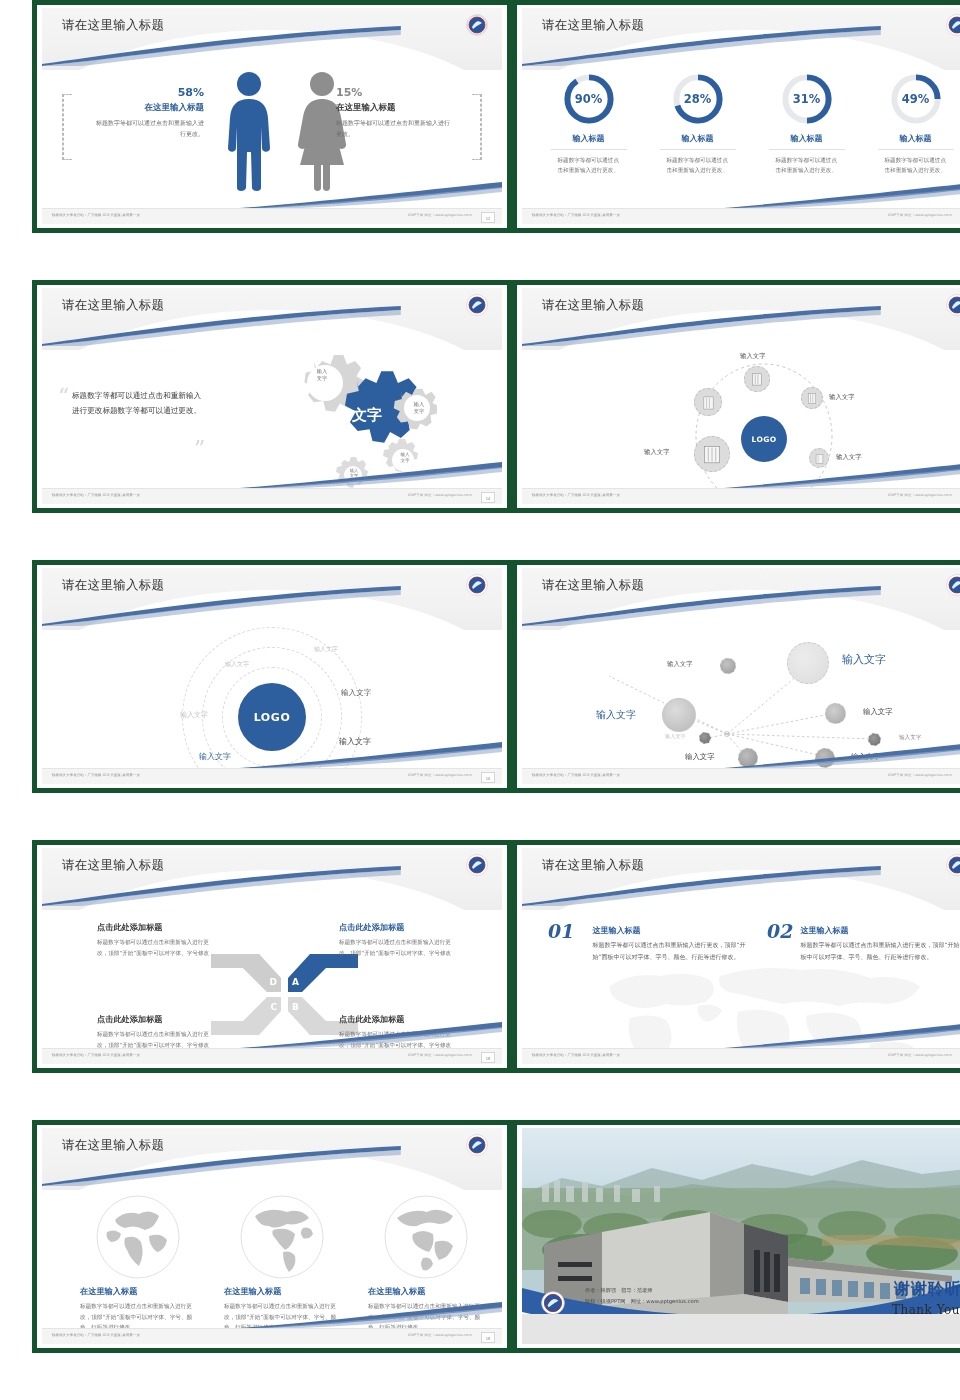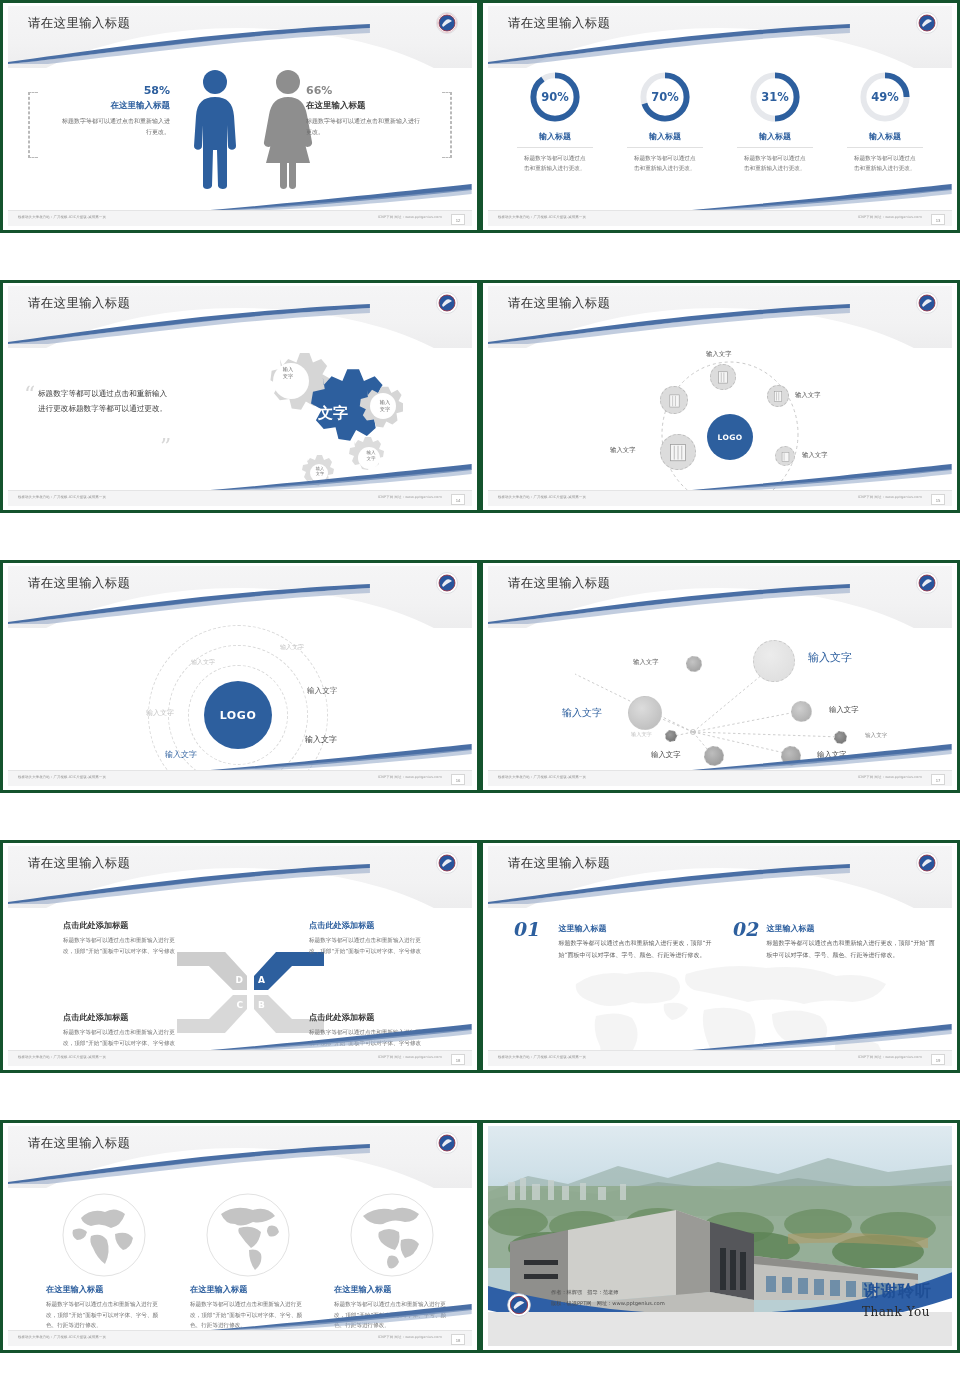--- a/index.html
+++ b/index.html
@@ -13,21 +13,22 @@
     width: 960px; height: 1400px;
     display: grid;
     grid-template-columns: 480px 480px;
     grid-template-rows: repeat(5, 280px);
   }
   .slide {
     position: relative;
     width: 480px; height: 233px;
     background: #ffffff;
     overflow: hidden;
-    border: 3px solid #14532d;
+    border: 5px solid #14532d;
+    margin-left: 32px;
   }
   .slide-inner {
     position: absolute; inset: 3px 5px 4px 5px;
     background: #fff;
     overflow: hidden;
   }
   
   .hdr-band {
     position: absolute; left: 0; top: 0; width: 100%; height: 62px;
     background: linear-gradient(180deg,#f5f5f6 0%, #f2f2f3 60%, #ededee 100%);
@@ -173,21 +174,21 @@
         <circle cx="25" cy="14" r="12" fill="#2d5f9e"></circle>
         <path d="M25 29 C13 29 7 35 6 48 L4 78 C4 83 12 83 12 78 L13 57 L13 118 C13 122 21 122 22 118 L23 82 L27 82 L28 118 C29 122 37 122 37 118 L37 57 L38 78 C38 83 46 83 46 78 L44 48 C43 35 37 29 25 29 Z" fill="#2d5f9e"></path>
       </svg>
 
       <svg style="position:absolute; left:252px; top:6px;" width="56" height="122" viewBox="0 0 56 122">
         <circle cx="28" cy="14" r="12" fill="#8e8e8e"></circle>
         <path d="M28 29 C17 29 11 35 9 47 L4 74 C3 79 11 81 12 76 L16 57 L6 95 L20 95 L20 118 C20 122 27 122 27 118 L27 95 L29 95 L29 118 C29 122 36 122 36 118 L36 95 L50 95 L40 57 L44 76 C45 81 53 79 52 74 L47 47 C45 35 39 29 28 29 Z" fill="#8e8e8e"></path>
       </svg>
 
       <div style="position:absolute; right:48px; top:22px; width:118px; text-align:left;">
-        <div class="pct grey">66%</div>
+        <div class="pct grey">15%</div>
         <div class="sub-t dark">在这里输入标题</div>
         <div class="sub-p">标题数字等都可以通过点击和重新输入进行更改。</div>
       </div>
     </div>
 
     <svg class="ftr-swoosh" viewBox="0 0 300 28" preserveAspectRatio="none">
       <path d="M0,28 C110,20 220,8 300,0 L300,6 C220,14 110,25 0,28 Z" fill="#4a6fa5"></path>
       <path d="M0,28 C110,23 220,12 300,5 L300,10 C220,18 112,28 0,28 Z" fill="#9aaecb" opacity=".6"></path>
     </svg>
     <div class="ftr">
@@ -230,21 +231,21 @@
           <div class="donut-rule"></div>
           <div class="donut-desc">标题数字等都可以通过点击和重新输入进行更改。</div>
         </div>
 
         <div class="donut-col">
           <div class="donut">
             <svg viewBox="0 0 40 40" width="54" height="54">
               <circle cx="20" cy="20" r="16" fill="none" stroke="#e6e8ec" stroke-width="4.4"></circle>
               <circle cx="20" cy="20" r="16" fill="none" stroke="#2d5f9e" stroke-width="4.4" stroke-dasharray="70 30" stroke-linecap="butt" transform="rotate(-90 20 20)" pathLength="100"></circle>
             </svg>
-            <div class="donut-val">70%</div>
+            <div class="donut-val">28%</div>
           </div>
           <div class="donut-lbl">输入标题</div>
           <div class="donut-rule"></div>
           <div class="donut-desc">标题数字等都可以通过点击和重新输入进行更改。</div>
         </div>
 
         <div class="donut-col">
           <div class="donut">
             <svg viewBox="0 0 40 40" width="54" height="54">
               <circle cx="20" cy="20" r="16" fill="none" stroke="#e6e8ec" stroke-width="4.4"></circle>

